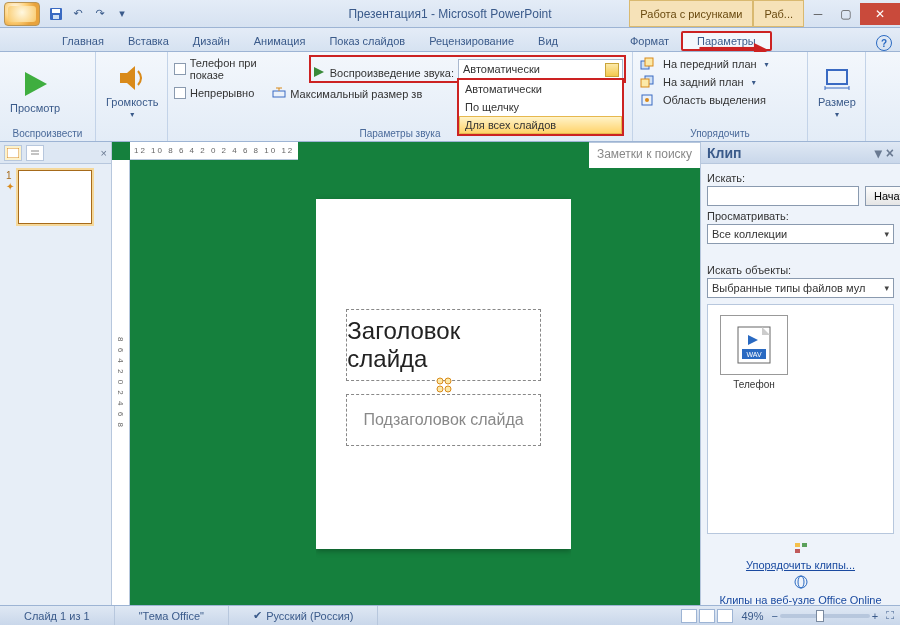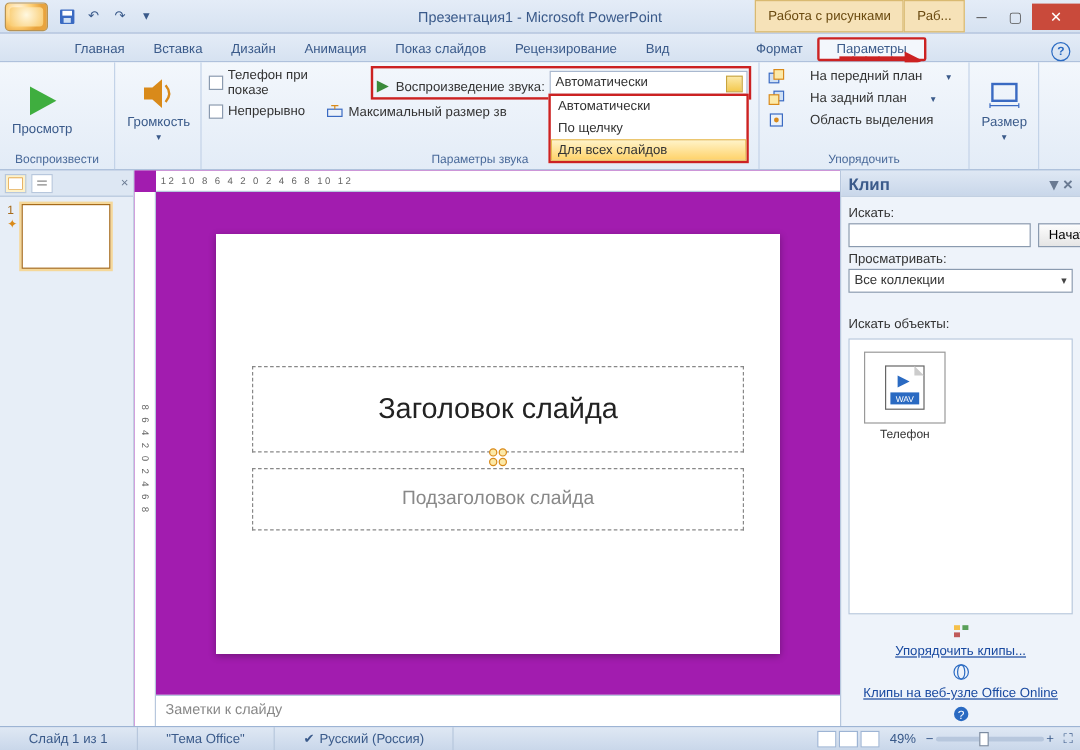--- a/index.html
+++ b/index.html
@@ -40,37 +40,37 @@
 .combo { position:relative; width:165px; }
 .combo-sel { height:20px; border:1px solid #a9b8cf; background:#fff; display:flex; align-items:center; padding:0 18px 0 4px; font-size:11px; position:relative; }
 .combo-sel::after { content:""; position:absolute; right:3px; top:3px; width:12px; height:12px; background:linear-gradient(#fce9a8,#f4c94e); border:1px solid #c9a43a; }
 .combo-drop { position:absolute; top:19px; left:-1px; width:167px; border:1px solid #8a9aaf; background:#fff; z-index:10; }
 .combo-opt { padding:3px 6px; font-size:11px; }
 .combo-opt.hover { background:linear-gradient(#fff3c8,#ffd36b); border:1px solid #e6b84e; padding:2px 5px; }
 .combo-wrap-hl { border:2px solid #c22; padding:1px; display:inline-block; }
 .combo-wrap-hl2 { border:2px solid #c22; }
 .arrow-down-red { position:absolute; color:#c22; font-size:22px; font-weight:bold; pointer-events:none; }
 .arrow-right-red { position:absolute; color:#c22; font-size:18px; font-weight:bold; pointer-events:none; }
-.small-row { display:flex; align-items:center; gap:20px; font-size:11px; color:#333; padding:1px 0;}
+.small-row { display:flex; align-items:center; gap:8px; font-size:11px; color:#333; padding:1px 0;}
 .small-ico { width:16px; height:16px; display:inline-flex; align-items:center; justify-content:center; }
 .drop-tri { font-size:8px; color:#3a5a8a; }
 
 
 .workspace { display:flex; height: calc(625px - 28px - 24px - 90px - 20px); }
 .thumb-pane { width:112px; border-right:1px solid #b7c7dd; background:#e7eef7; display:flex; flex-direction:column; }
 .thumb-tabs { height:22px; display:flex; align-items:center; gap:4px; padding:0 4px; background:#dde7f3; border-bottom:1px solid #b7c7dd; }
 .thumb-tab { width:18px; height:16px; border:1px solid #b7c7dd; background:#fff; display:flex; align-items:center; justify-content:center; }
 .thumb-tab:first-child { background:#fdf2cb; }
 .thumb-close { margin-left:auto; color:#6a7a92; }
 .thumb-item { display:flex; gap:4px; padding:6px; }
 .thumb-num { font-size:10px; color:#a66a1a; }
 .thumb-mini { width:74px; height:54px; background:#fff; border:1px solid #a66a1a; box-shadow:0 0 0 2px #f5d89a; }
 .star { color:#d98a1a; font-size:10px; }
 
-.editor { flex:1; background:#a21caf; display:flex; flex-direction:column; overflow:hidden; position:relative; }
+.editor { flex:1; background:#15803d; display:flex; flex-direction:row; overflow:hidden; position:relative; }
 .hruler { height:18px; background:#fff; border-bottom:1px solid #b7c7dd; margin-left:18px; font-size:8px; color:#666; display:flex; align-items:center; padding:0 4px; letter-spacing:2px; overflow:hidden;}
 .vruler { width:18px; background:#fff; border-right:1px solid #b7c7dd; position:absolute; top:18px; bottom:0; left:0; font-size:8px; color:#666; writing-mode:vertical-rl; display:flex; align-items:center; justify-content:center; letter-spacing:2px;}
 .canvas-wrap { flex:1; margin-left:18px; display:flex; align-items:center; justify-content:center; overflow:hidden; }
 .slide { width:470px; height:350px; background:#fff; box-shadow:0 2px 6px rgba(0,0,0,.3); position:relative; }
 .ph { position:absolute; border:1px dashed #888; display:flex; align-items:center; justify-content:center; }
 .ph-title { top:110px; left:30px; right:30px; height:72px; font-size:24px; color:#222; }
 .ph-sub { top:195px; left:30px; right:30px; height:52px; font-size:16px; color:#888; }
 .snd-icon { position:absolute; top:176px; left:50%; transform:translateX(-50%); width:20px; height:20px; }
 .notes { height:26px; background:#fff; border-top:1px solid #b7c7dd; padding:4px 8px; font-size:12px; color:#888; margin-left:18px;}
 
@@ -318,21 +318,21 @@
               <circle cx="14" cy="6" r="3" fill="#fce9a8" stroke="#d98a1a"></circle>
               <circle cx="6" cy="14" r="3" fill="#fce9a8" stroke="#d98a1a"></circle>
               <circle cx="14" cy="14" r="3" fill="#fce9a8" stroke="#d98a1a"></circle>
             </svg>
           </div>
         <div class="ph ph-sub">
             <span>Подзаголовок слайда</span>
           </div>
       </div>
     </div>
-    <div class="notes"><span>Заметки к слайду</span></div>
+    <div class="notes"><span>Заметки к поиску</span></div>
   </div>
 
   <div class="clip-pane">
     <div class="clip-hdr">
       <span>Клип</span>
       <div class="sp">
           <span>▾</span>
           <span>×</span>
         </div>
     </div>
@@ -340,20 +340,23 @@
       <div class="clip-lbl">Искать:</div>
       <div class="clip-row">
         <input class="clip-inp" style="">
         <button class="clip-btn">Начать</button>
       </div>
       <div class="clip-lbl">Просматривать:</div>
       <div class="clip-sel">
           <span>Все коллекции</span>
         </div>
       <div class="clip-lbl" style="margin-top:20px">Искать объекты:</div>
+      <div class="clip-sel">
+          <span>Выбранные типы файлов мул</span>
+        </div>
       <div class="clip-results">
         <div class="clip-thumb">
           <div class="tbox">
               <svg width="36" height="40">
                 <rect x="2" y="2" width="32" height="36" fill="#fff" stroke="#666"></rect>
                 <polygon points="26,2 34,10 26,10" fill="#ccc"></polygon>
                 <rect x="6" y="24" width="24" height="10" fill="#2a6ac2"></rect>
                 <text x="18" y="32" font-size="7" fill="#fff" text-anchor="middle">WAV</text>
                 <polygon points="12,10 22,15 12,20" fill="#2a6ac2"></polygon>
               </svg>

